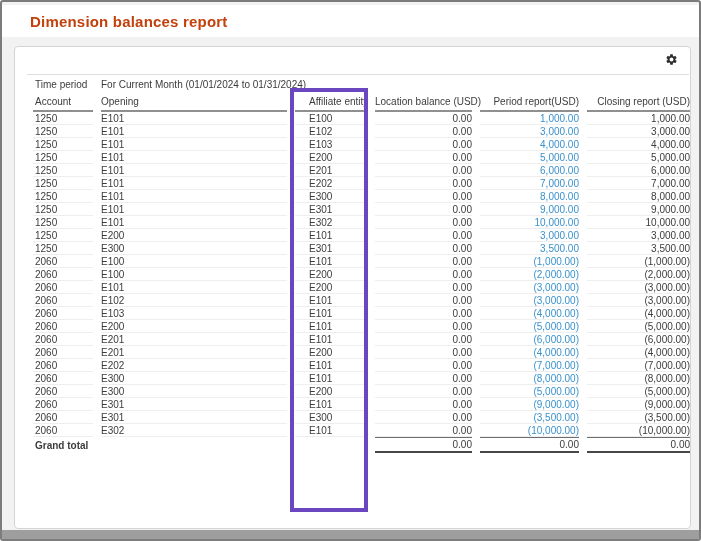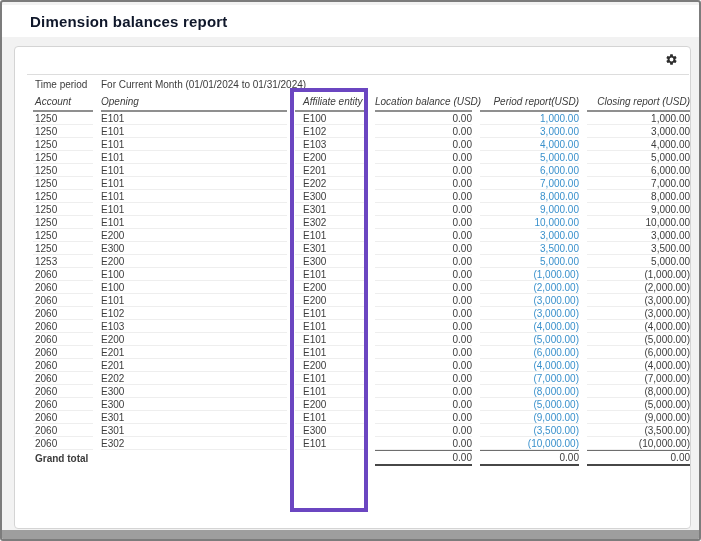--- a/index.html
+++ b/index.html
@@ -11,21 +11,21 @@
   .frame {
     position:relative; width:701px; height:541px;
     border:2px solid #7c7c7c; border-radius:3px;
     background:#f2f2f2; overflow:hidden;
   }
   .title-band {
     position:absolute; top:3px; left:0; right:0; height:32px;
     background:#fff;
     display:flex; align-items:center; padding-left:28px;
   }
-  .title-band h1 { font-size:15px; font-weight:bold; color:#0f172a; letter-spacing:.2px; }
+  .title-band h1 { font-size:15px; font-weight:bold; color:#c2410c; letter-spacing:.2px; }
   .card {
     position:absolute; left:12px; top:44px; width:677px; height:483px;
     background:#fff; border:1px solid #d4d4d4; border-radius:4px;
     overflow:hidden;
   }
   .toolbar {
     height:28px; margin:0 1px 0 12px;
     border-bottom:1px solid #ddd;
     display:flex; align-items:center; justify-content:flex-end;
   }
@@ -42,24 +42,24 @@
   }
   col.c1{width:60px} col.c2{width:186px} col.c3{width:72px}
   col.c4{width:97px} col.c5{width:99px} col.c6{width:103px}
   .tp-row th {
     font-weight:normal; text-align:left; height:18px;
     vertical-align:middle; color:#3c3c3c; white-space:nowrap; overflow:visible;
   }
   .hdr-row th {
     font-weight:normal; text-align:left; vertical-align:bottom;
     padding:3px 0 3px 0; border-bottom:2px solid #8f8f8f;
-    color:#3c3c3c; white-space:nowrap;font-style:italic;
+    color:#3c3c3c; white-space:nowrap;
   }
   .hdr-row th.num, td.num { text-align:right; }
-  th.aff, td.aff { padding-left:8px; }
+  th.aff, td.aff { padding-left:14px; }
   th.first, td.first { padding-left:2px; }
   tbody td {
     height:13px; border-bottom:1px solid #eeeeee;
     white-space:nowrap; overflow:hidden; vertical-align:middle;
   }
   td.link { color:var(--link-blue,#3a91cc); cursor:pointer; }
   tfoot td { height:16px; vertical-align:middle; white-space:nowrap; }
   tfoot td.total {
     text-align:right;
     border-top:1px solid #6e6e6e; border-bottom:2px solid #474747;
@@ -202,28 +202,20 @@
   </tr>
           <tr>
     <td class="first">1250</td>
     <td>E300</td>
     <td class="aff">E301</td>
     <td class="num">0.00</td>
     <td class="num link">3,500.00</td>
     <td class="num">3,500.00</td>
   </tr>
           <tr>
-    <td class="first">1253</td>
-    <td>E200</td>
-    <td class="aff">E300</td>
-    <td class="num">0.00</td>
-    <td class="num link">5,000.00</td>
-    <td class="num">5,000.00</td>
-  </tr>
-          <tr>
     <td class="first">2060</td>
     <td>E100</td>
     <td class="aff">E101</td>
     <td class="num">0.00</td>
     <td class="num link">(1,000.00)</td>
     <td class="num">(1,000.00)</td>
   </tr>
           <tr>
     <td class="first">2060</td>
     <td>E100</td>

